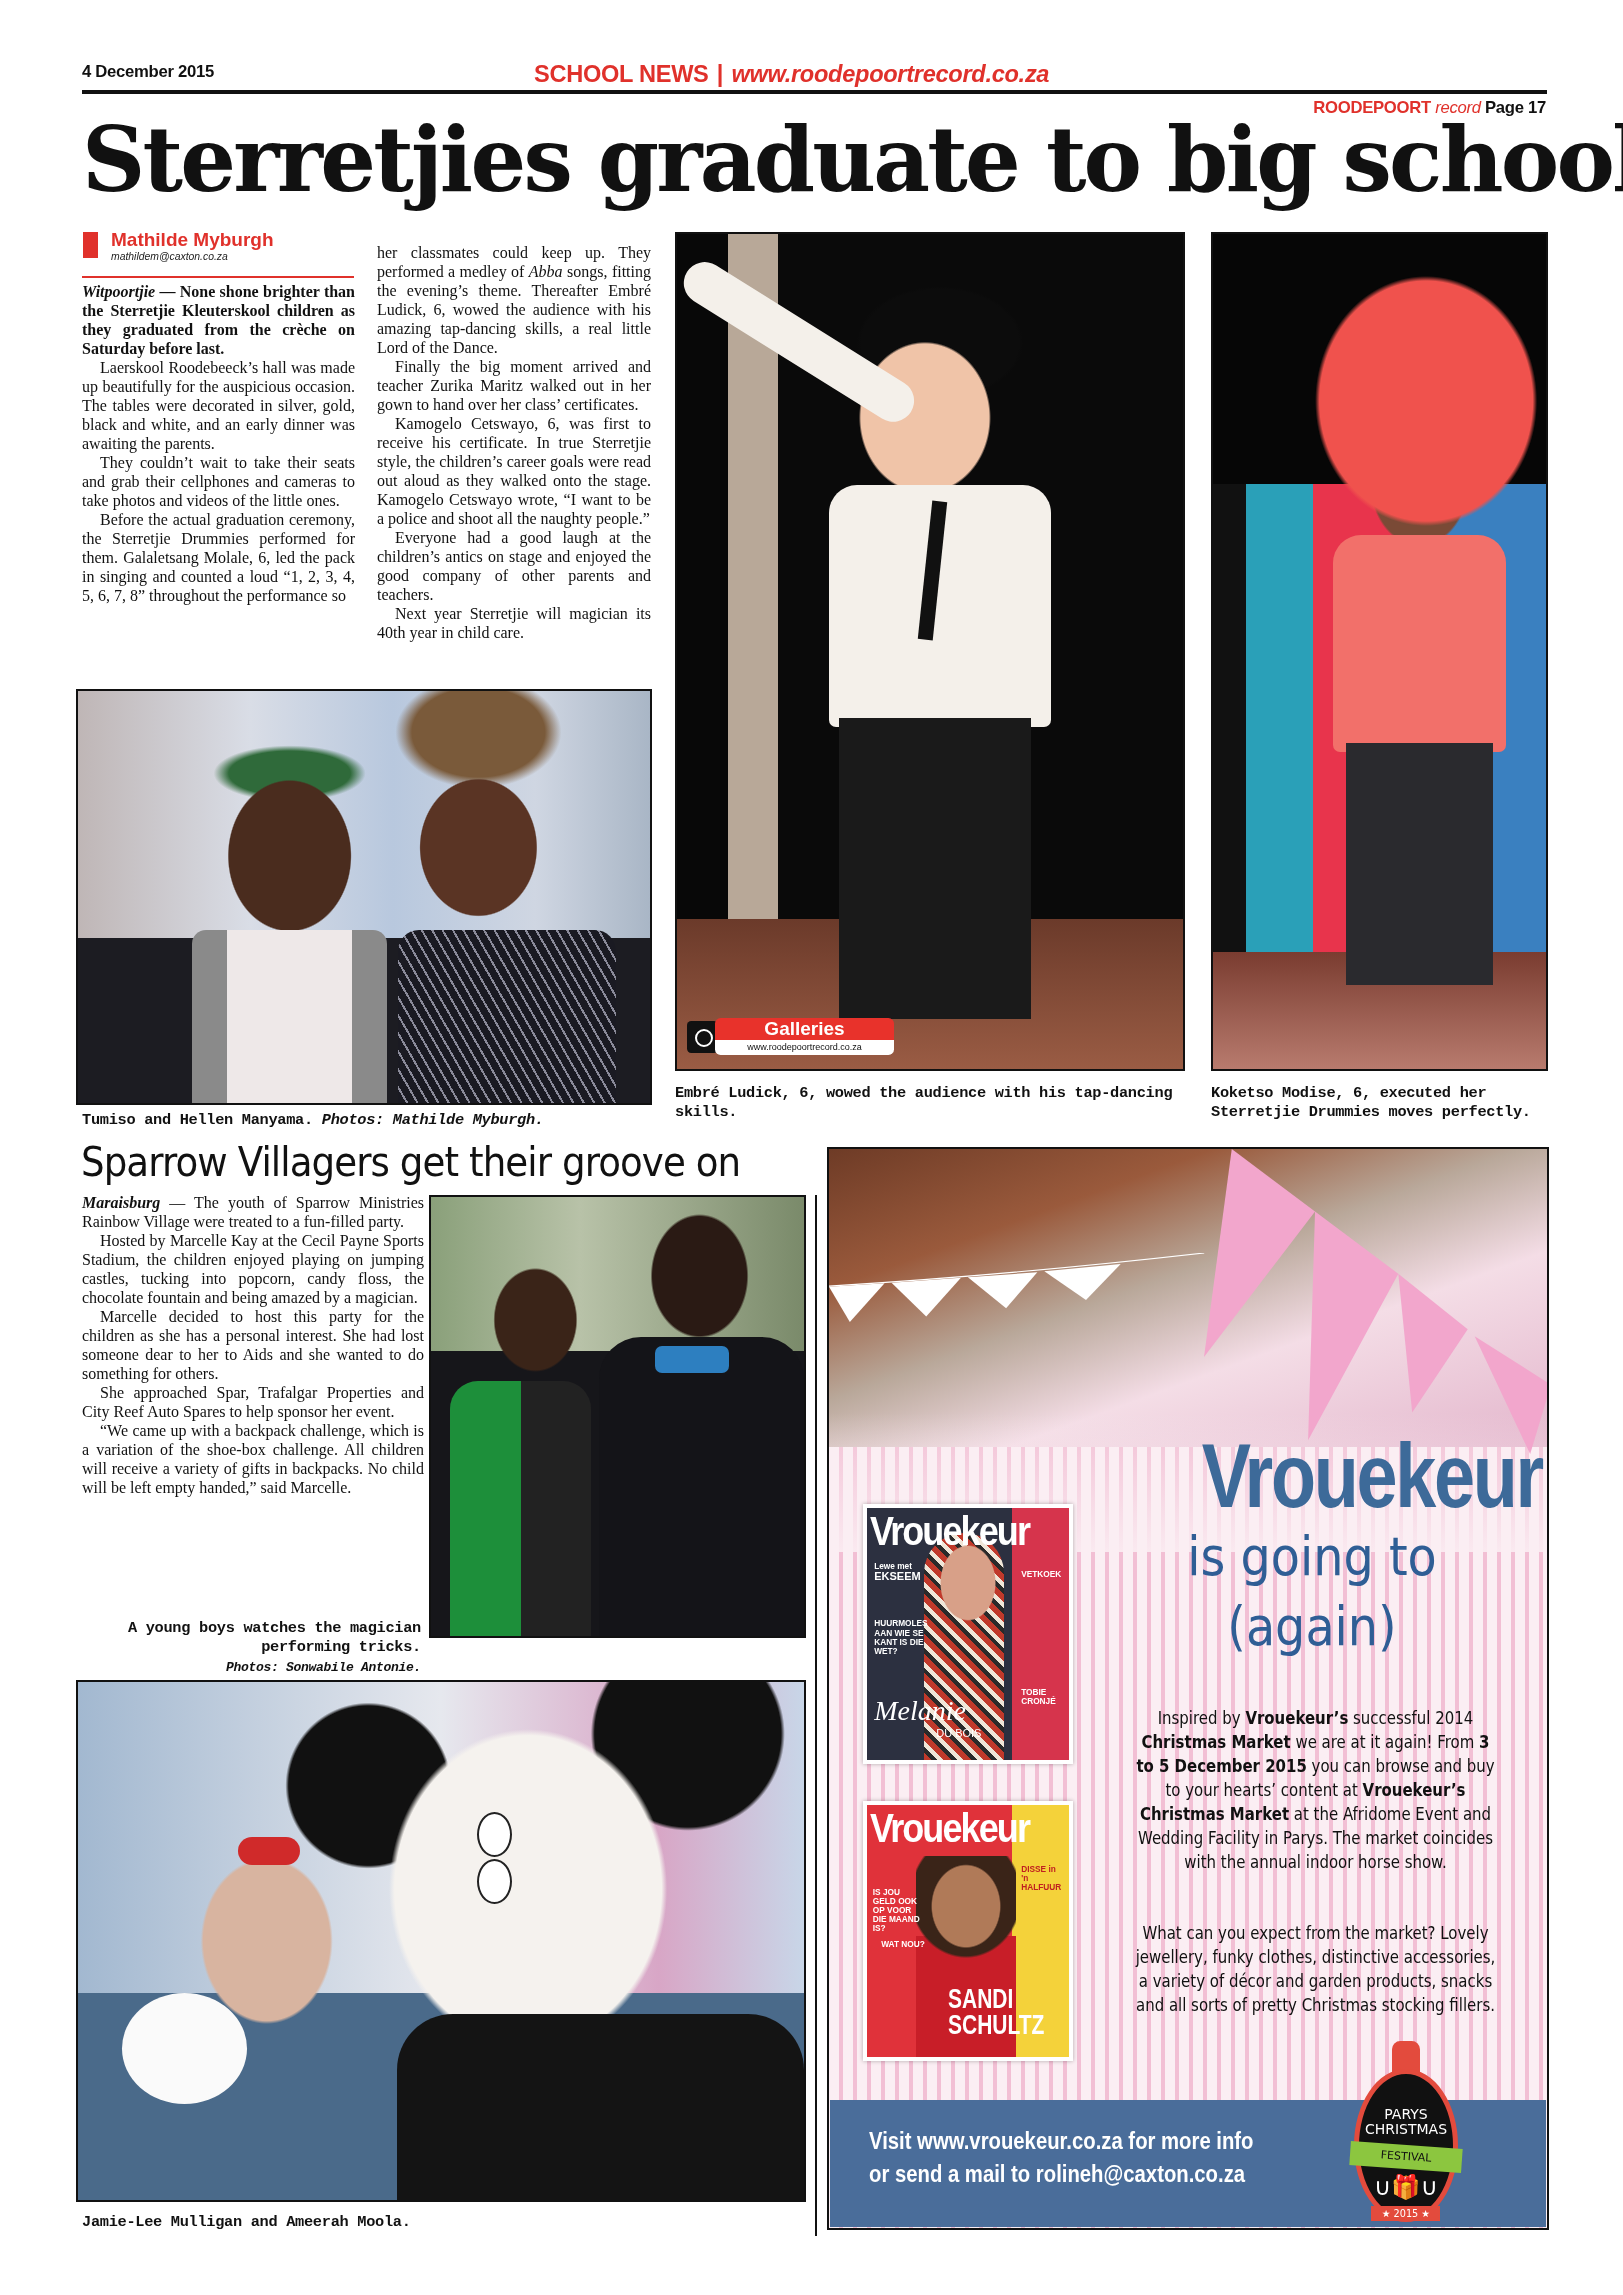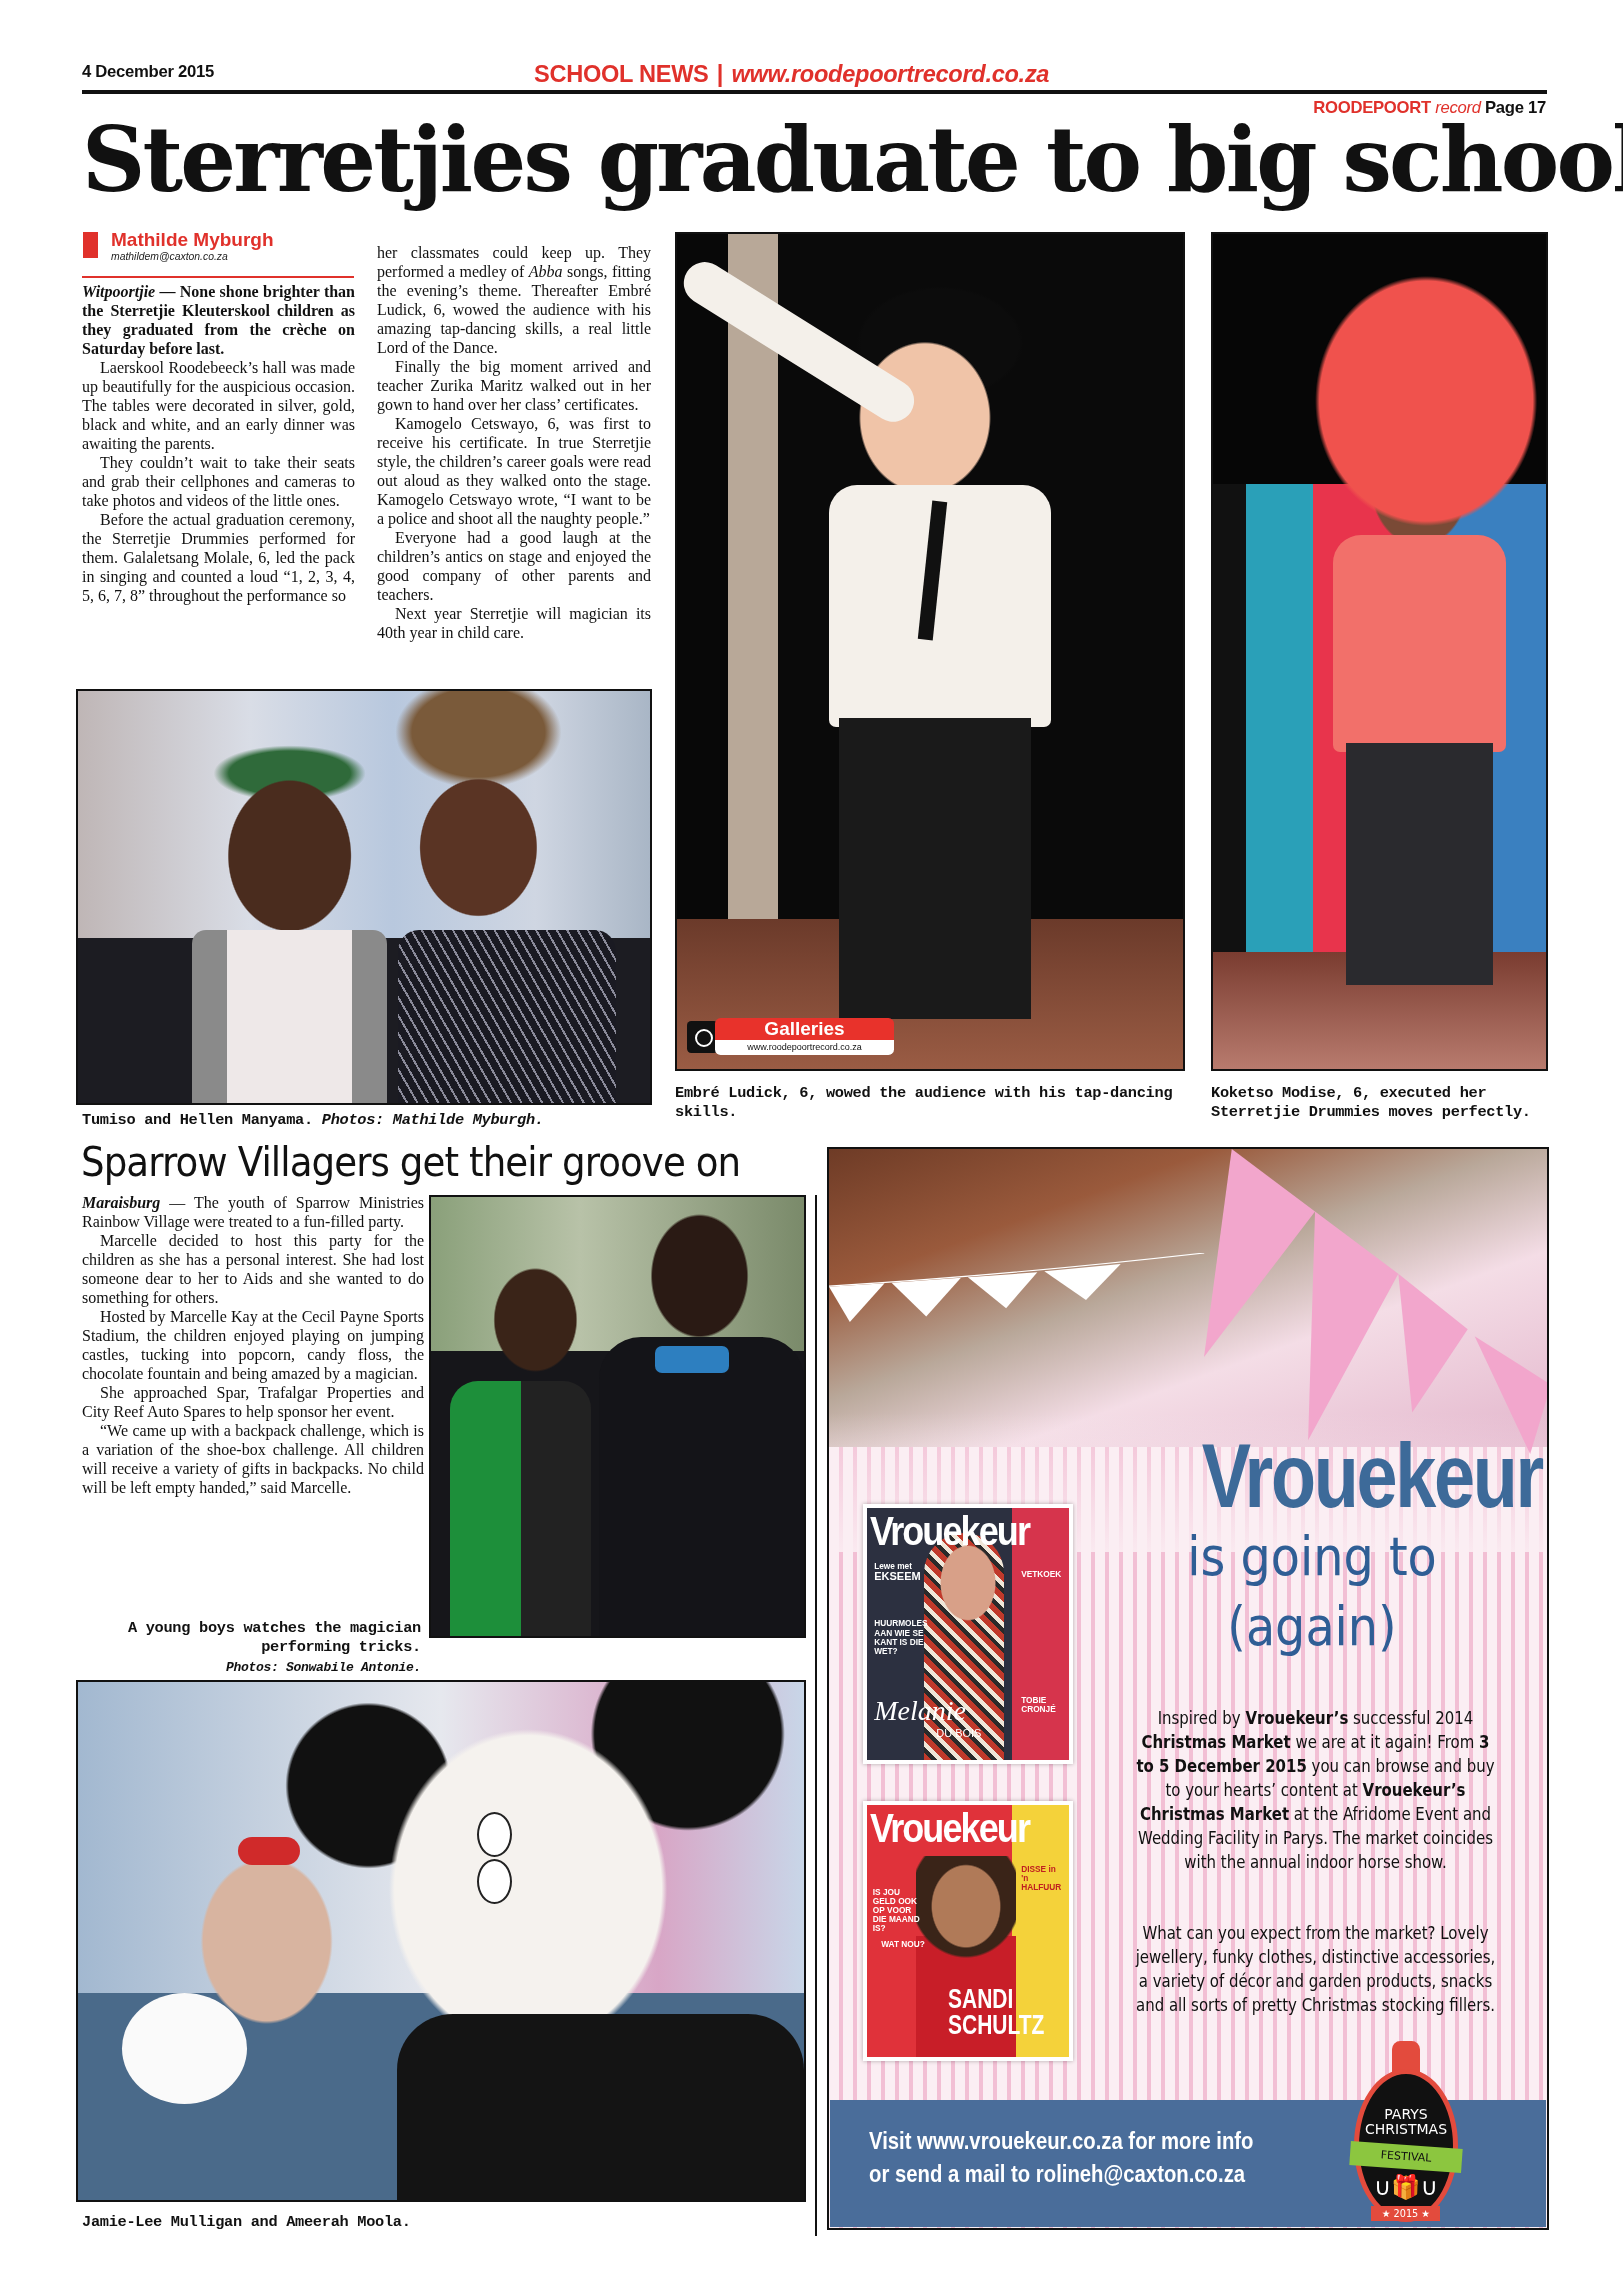--- a/index.html
+++ b/index.html
@@ -210,22 +210,22 @@
 </div>
 
 <div class="abs cap cap-couple"><span>Tumiso and Hellen Manyama.</span><span class="it"> Photos: Mathilde Myburgh.</span></div>
 <div class="abs cap cap-boy">Embré Ludick, 6, wowed the audience with his tap-dancing skills.</div>
 <div class="abs cap cap-girl">Koketso Modise, 6, executed her Sterretjie Drummies moves perfectly.</div>
 
 <h2 class="abs headline2">Sparrow Villagers get their groove on</h2>
 
 <div class="abs col col3">
   <p class="noindent"><span class="dateline">Maraisburg</span><span> — The youth of Sparrow Ministries Rainbow Village were treated to a fun-filled party.</span></p>
+  <p>Hosted by Marcelle Kay at the Cecil Payne Sports Stadium, the children enjoyed playing on jumping castles, tucking into popcorn, candy floss, the chocolate fountain and being amazed by a magician.</p>
   <p>Marcelle decided to host this party for the children as she has a personal interest. She had lost someone dear to her to Aids and she wanted to do something for others.</p>
-  <p>Hosted by Marcelle Kay at the Cecil Payne Sports Stadium, the children enjoyed playing on jumping castles, tucking into popcorn, candy floss, the chocolate fountain and being amazed by a magician.</p>
   <p>She approached Spar, Trafalgar Properties and City Reef Auto Spares to help sponsor her event.</p>
   <p>“We came up with a backpack challenge, which is a variation of the shoe-box challenge. All children will receive a variety of gifts in backpacks. No child will be left empty handed,” said Marcelle.</p>
 </div>
 
 <div class="abs photo ph-boys">
   <div class="jacket2"></div>
   <div class="jacket"></div>
   <div class="collar"></div>
 </div>
 
@@ -268,21 +268,21 @@
 
 <div class="abs mag mag1">
   <div class="in">
     <div class="face"></div>
     <div class="title">Vrouekeur</div>
     <div class="cover-line" style="left:7px;top:54px;">Lewe met</div>
     <div class="cover-line" style="left:7px;top:64px;font-size:11px;">EKSEEM</div>
     <div class="cover-line" style="left:7px;top:111px;">HUURMOLES</div>
     <div class="cover-line" style="left:7px;top:121px;width:56px;">AAN WIE SE KANT IS DIE WET?</div>
     <div class="cover-line" style="left:154px;top:62px;color:#fff;">VETKOEK</div>
-    <div class="cover-line" style="left:154px;top:180px;margin-top:8px;">TOBIE CRONJÉ</div>
+    <div class="cover-line" style="left:154px;top:180px;">TOBIE CRONJÉ</div>
     <div class="cover-name" style="left:7px;top:187px;">Melanie</div>
     <div class="cover-line" style="left:69px;top:221px;font-size:11px;font-weight:normal;">DU BOIS</div>
   </div>
 </div>
 
 <div class="abs mag mag2">
   <div class="in">
     <div class="face"></div>
     <div class="title">Vrouekeur</div>
     <div class="cover-line" style="left:5.6px;top:83px;width:49px;">IS JOU GELD OOK OP VOOR DIE MAAND IS?</div>

